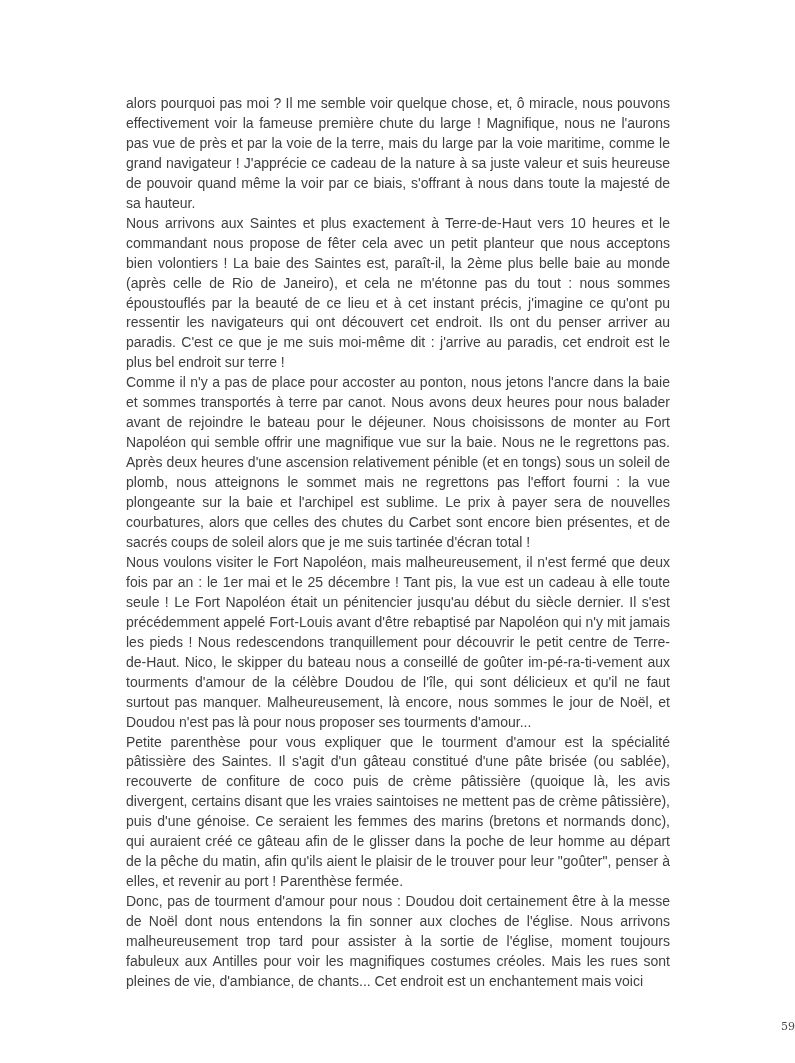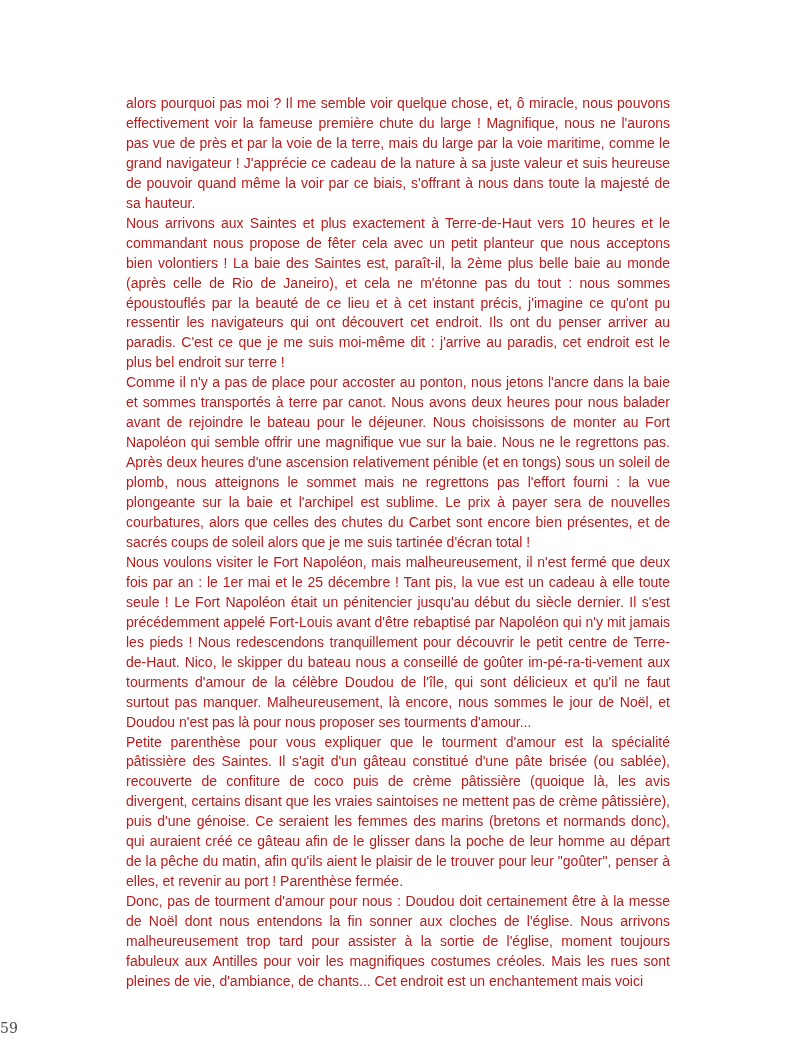--- a/index.html
+++ b/index.html
@@ -17,37 +17,37 @@
   .page {
     position: absolute;
     inset: 0;
     background: #ffffff;
   }
   .text-block {
     position: absolute;
     left: 126px;
     top: 94px;
     width: 544px;
-    color: #b91c1c;
+    color: #404040;
     font-size: 14px;
     line-height: 19.95px;
     text-align: justify;
   }
   .text-block p {
     margin: 0;
     padding: 0;
   }
   .page-number {
     position: absolute;
     left: 0;
     top: 1020px;
     width: 100%;
-    text-align: left;
+    text-align: right;
     font-family: "DejaVu Serif", "Liberation Serif", serif;
-    font-size: 14px;
+    font-size: 11px;
     color: #4a4a4a;
   }
 </style>
 </head>
 <body>
 
 <div class="page">
   <div class="text-block">
     <p>alors pourquoi pas moi ? Il me semble voir quelque chose, et, ô miracle, nous pouvons effectivement voir la fameuse première chute du large ! Magnifique, nous ne l'aurons pas vue de près et par la voie de la terre, mais du large par la voie maritime, comme le grand navigateur ! J'apprécie ce cadeau de la nature à sa juste valeur et suis heureuse de pouvoir quand même la voir par ce biais, s'offrant à nous dans toute la majesté de sa hauteur.</p>
     <p>Nous arrivons aux Saintes et plus exactement à Terre-de-Haut vers 10 heures et le commandant nous propose de fêter cela avec un petit planteur que nous acceptons bien volontiers ! La baie des Saintes est, paraît-il, la 2ème plus belle baie au monde (après celle de Rio de Janeiro), et cela ne m'étonne pas du tout : nous sommes époustouflés par la beauté de ce lieu et à cet instant précis, j'imagine ce qu'ont pu ressentir les navigateurs qui ont découvert cet endroit. Ils ont du penser arriver au paradis. C'est ce que je me suis moi-même dit : j'arrive au paradis, cet endroit est le plus bel endroit sur terre !</p>

